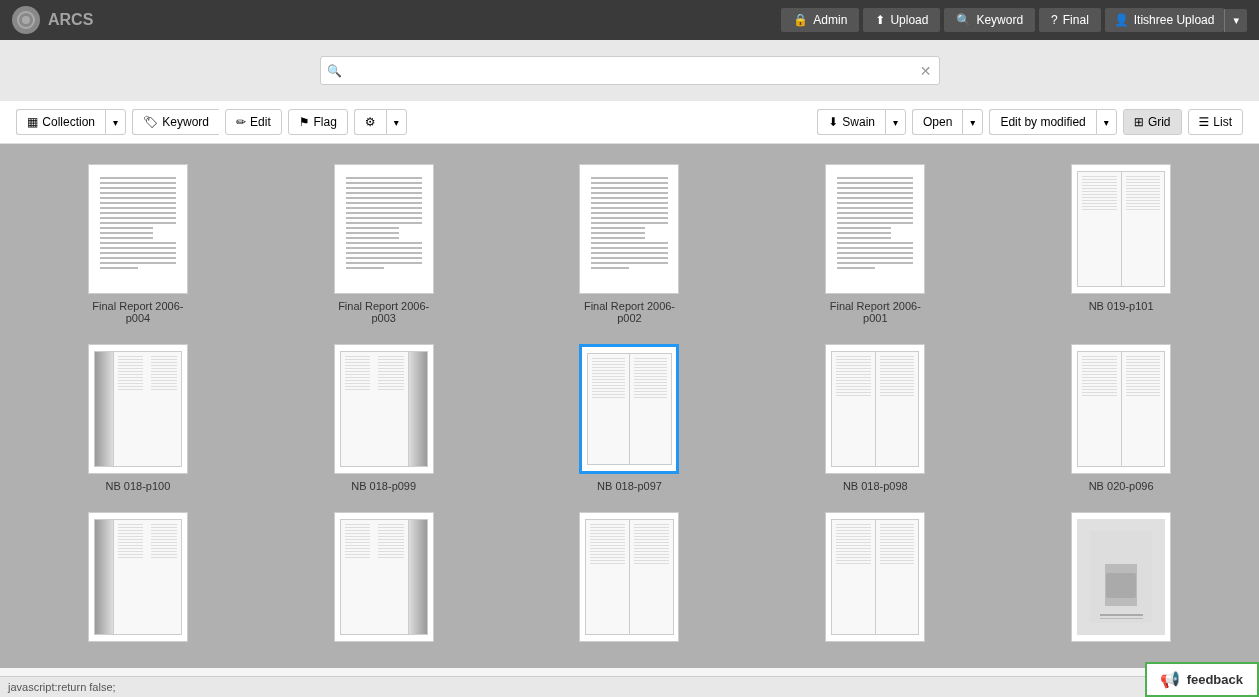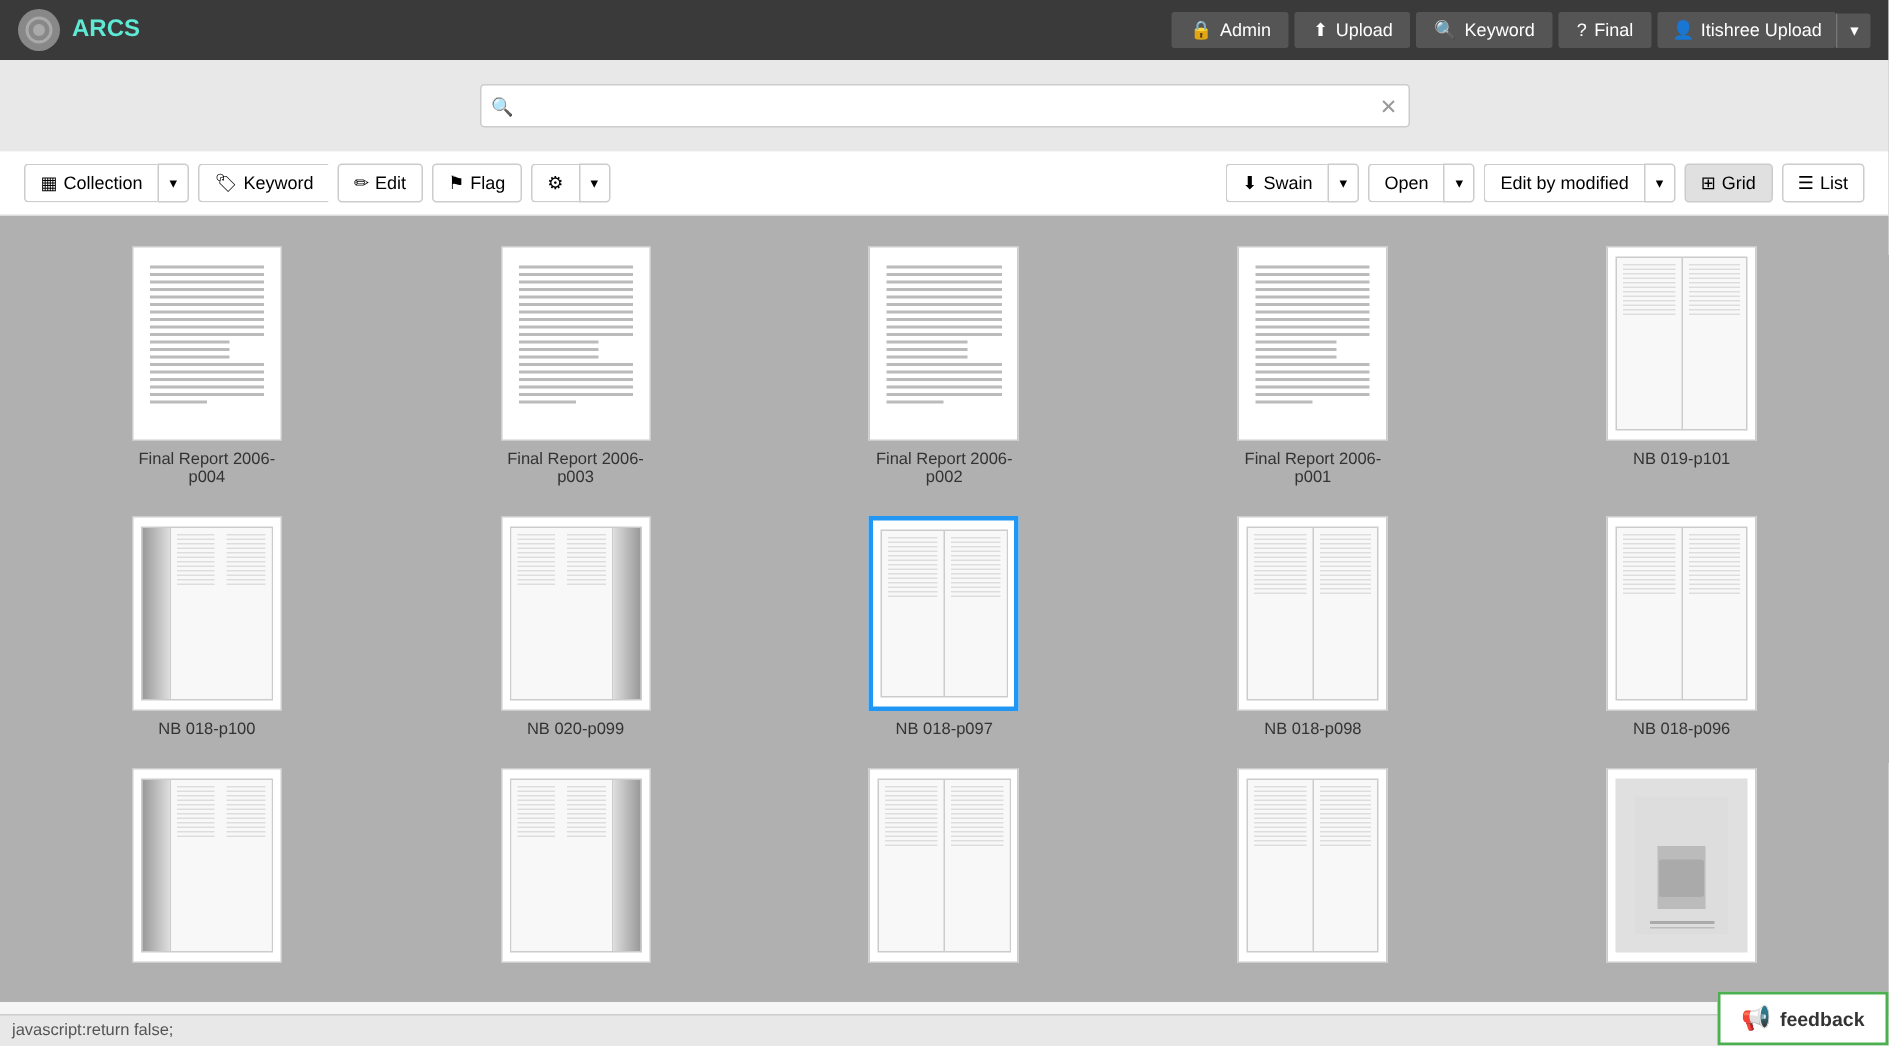--- a/index.html
+++ b/index.html
@@ -11,21 +11,21 @@
       display: flex;
       align-items: center;
       justify-content: space-between;
       padding: 0 12px;
       height: 40px;
     }
     .navbar-brand {
       display: flex;
       align-items: center;
       gap: 8px;
-      color: #5eead4;
+      color: #a3a3a3;
       font-size: 16px;
       font-weight: bold;
     }
     .navbar-brand-icon {
       width: 28px;
       height: 28px;
       background: #888;
       border-radius: 50%;
       display: flex;
       align-items: center;
@@ -584,21 +584,21 @@
               <div style="height:1px;background:#ddd;width:100%;"></div>
               <div style="height:1px;background:#ddd;width:100%;"></div>
               <div style="height:1px;background:#ddd;width:100%;"></div>
               <div style="height:1px;background:#ddd;width:100%;"></div>
               <div style="height:1px;background:#ddd;width:100%;"></div>
               <div style="height:1px;background:#ddd;width:100%;"></div>
           </div>
           <div style="width:18px;background:linear-gradient(to left,#999,#ddd);"></div>
         </div>
       </div>
-      <div class="grid-item-label">NB 020-p099</div>
+      <div class="grid-item-label">NB 018-p099</div>
     </div>
       <div class="grid-item">
       <div class="grid-item-thumb" style="border: 3px solid #2196F3;">
 
         <div style="width:90%;height:90%;background:#fff;display:flex;border:1px solid #ccc;">
           <div style="flex:1;background:#f8f8f8;padding:4px;display:flex;flex-direction:column;gap:2px;">
             <div style="height:1px;background:#ddd;width:100%;"></div>
               <div style="height:1px;background:#ddd;width:100%;"></div>
               <div style="height:1px;background:#ddd;width:100%;"></div>
               <div style="height:1px;background:#ddd;width:100%;"></div>
@@ -704,21 +704,21 @@
               <div style="height:1px;background:#ddd;width:100%;"></div>
               <div style="height:1px;background:#ddd;width:100%;"></div>
               <div style="height:1px;background:#ddd;width:100%;"></div>
               <div style="height:1px;background:#ddd;width:100%;"></div>
               <div style="height:1px;background:#ddd;width:100%;"></div>
               <div style="height:1px;background:#ddd;width:100%;"></div>
               <div style="height:1px;background:#ddd;width:100%;"></div>
           </div>
         </div>
       </div>
-      <div class="grid-item-label">NB 018-p096</div>
+      <div class="grid-item-label">NB 020-p096</div>
     </div>
       <div class="grid-item">
       <div class="grid-item-thumb" style="border: 1px solid #ccc;">
 
         <div style="width:90%;height:90%;background:#fff;display:flex;border:1px solid #ccc;">
           <div style="width:18px;background:linear-gradient(to right,#999,#ddd);"></div>
           <div style="flex:1;background:#f8f8f8;border-left:1px solid #ccc;padding:4px;display:flex;flex-direction:column;gap:2px;">
             <div style="height:1px;background:#ddd;width:100%;"></div>
               <div style="height:1px;background:#ddd;width:100%;"></div>
               <div style="height:1px;background:#ddd;width:100%;"></div>

